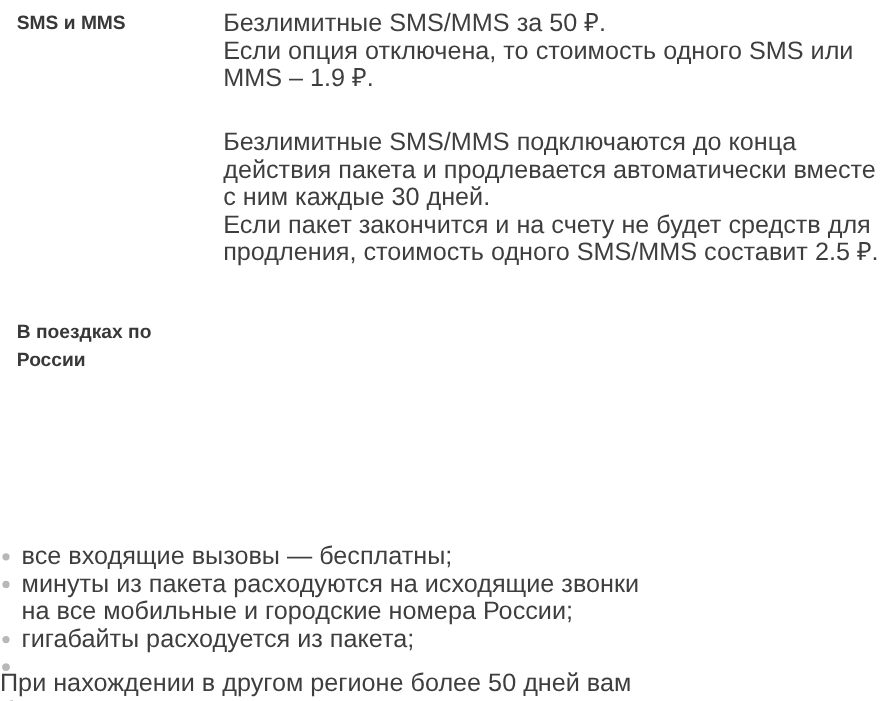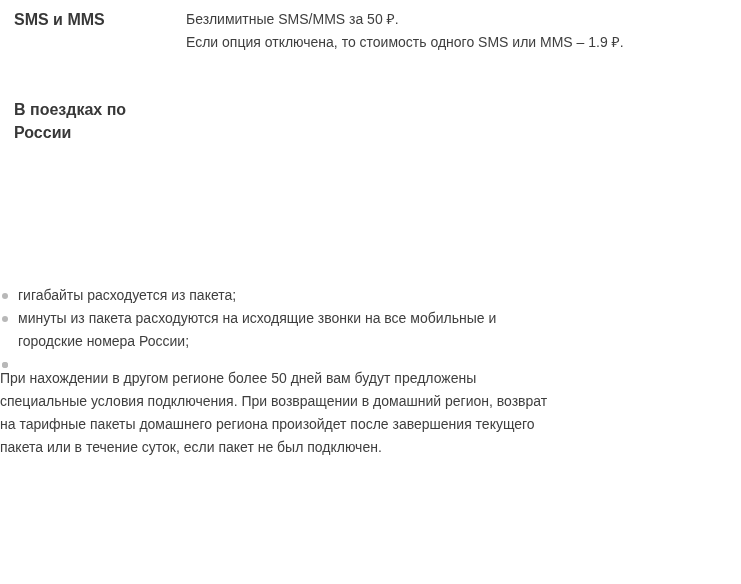--- a/index.html
+++ b/index.html
@@ -31,21 +31,21 @@
   }
   .section-label {
     font-size: 16px;
     font-weight: bold;
     line-height: 23px;
     color: #383838;
   }
   .content-col {
     width: 553px;
     flex: 0 0 553px;
-    font-size: 14px;
+    font-size: 21px;
     line-height: 23px;
   }
   .para {
     white-space: pre-line;
   }
   .para + .para {
     margin-top: 30px;
   }
   ul.bullet-list {
     list-style: none;
@@ -72,36 +72,42 @@
 
 <div class="page">
 
   <div class="section-row">
     <div class="label-col">
       <div class="section-label">SMS и MMS</div>
     </div>
     <div class="content-col">
       <div class="para">Безлимитные SMS/MMS за 50 ₽.
 Если опция отключена, то стоимость одного SMS или MMS – 1.9 ₽.</div>
+      <div class="para">Безлимитные SMS/MMS подключаются до конца действия пакета и продлевается автоматически вместе с ним каждые 30 дней.
+Если пакет закончится и на счету не будет средств для продления, стоимость одного SMS/MMS составит 2.5 ₽.</div>
     </div>
   </div>
 
   <div class="section-row second">
     <div class="label-col">
       <div class="section-label">В поездках по России</div>
     </div>
     <div class="content-col">
       <ul class="bullet-list">
         <li>
           <span class="bullet-dot"></span>
-          <span>гигабайты расходуется из пакета;</span>
+          <span>все входящие вызовы — бесплатны;</span>
         </li>
         <li>
           <span class="bullet-dot"></span>
           <span>минуты из пакета расходуются на исходящие звонки на все мобильные и городские номера России;</span>
+        </li>
+        <li>
+          <span class="bullet-dot"></span>
+          <span>гигабайты расходуется из пакета;</span>
         </li>
         <li>
           <span class="bullet-dot"></span>
         </li>
         <li>
           <span class="bullet-dot"></span>
         </li>
       </ul>
       <div class="para outro">При нахождении в другом регионе более 50 дней вам будут предложены специальные условия подключения. При возвращении в домашний регион, возврат на тарифные пакеты домашнего региона произойдет после завершения текущего пакета или в течение суток, если пакет не был подключен.</div>
     </div>

